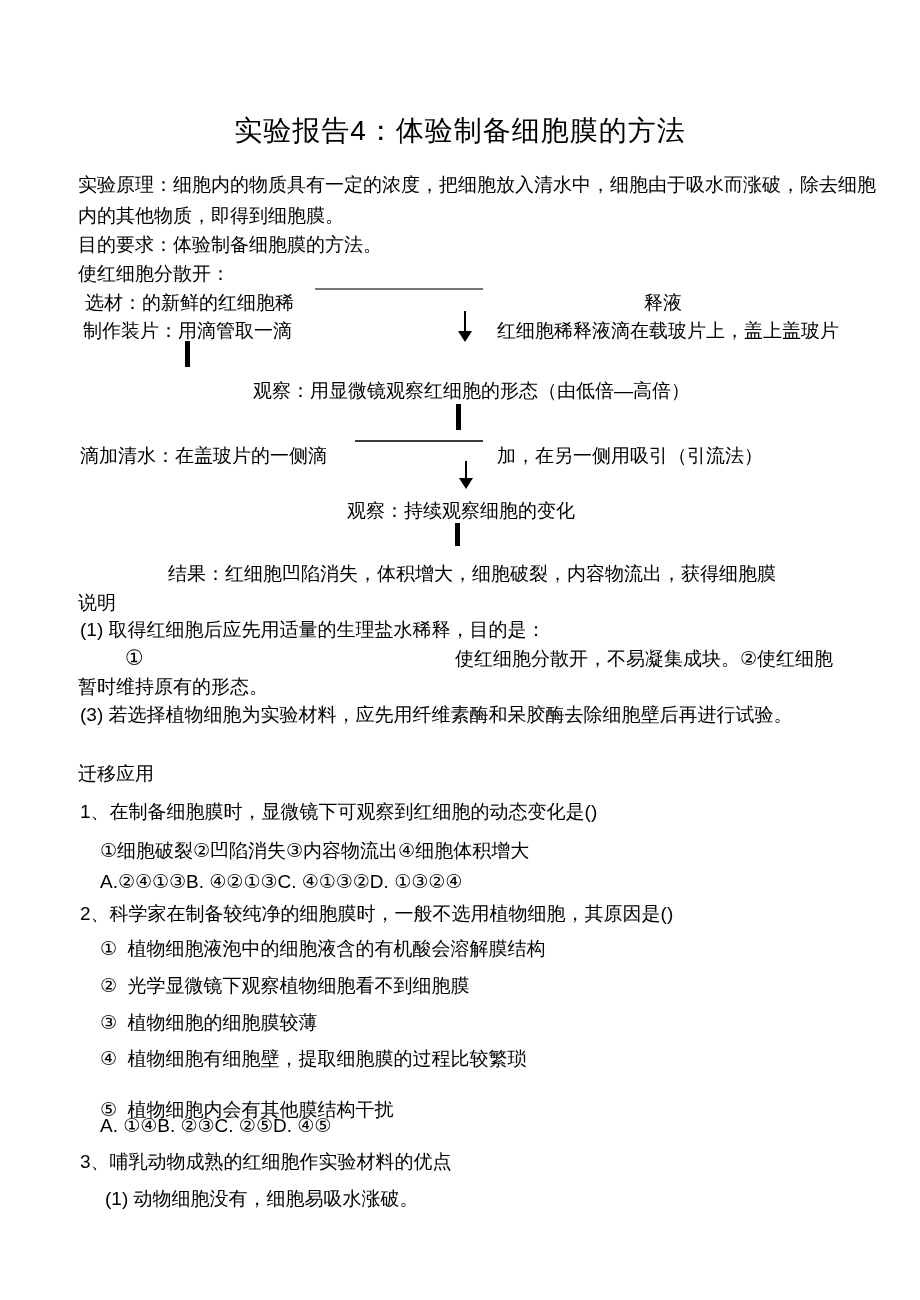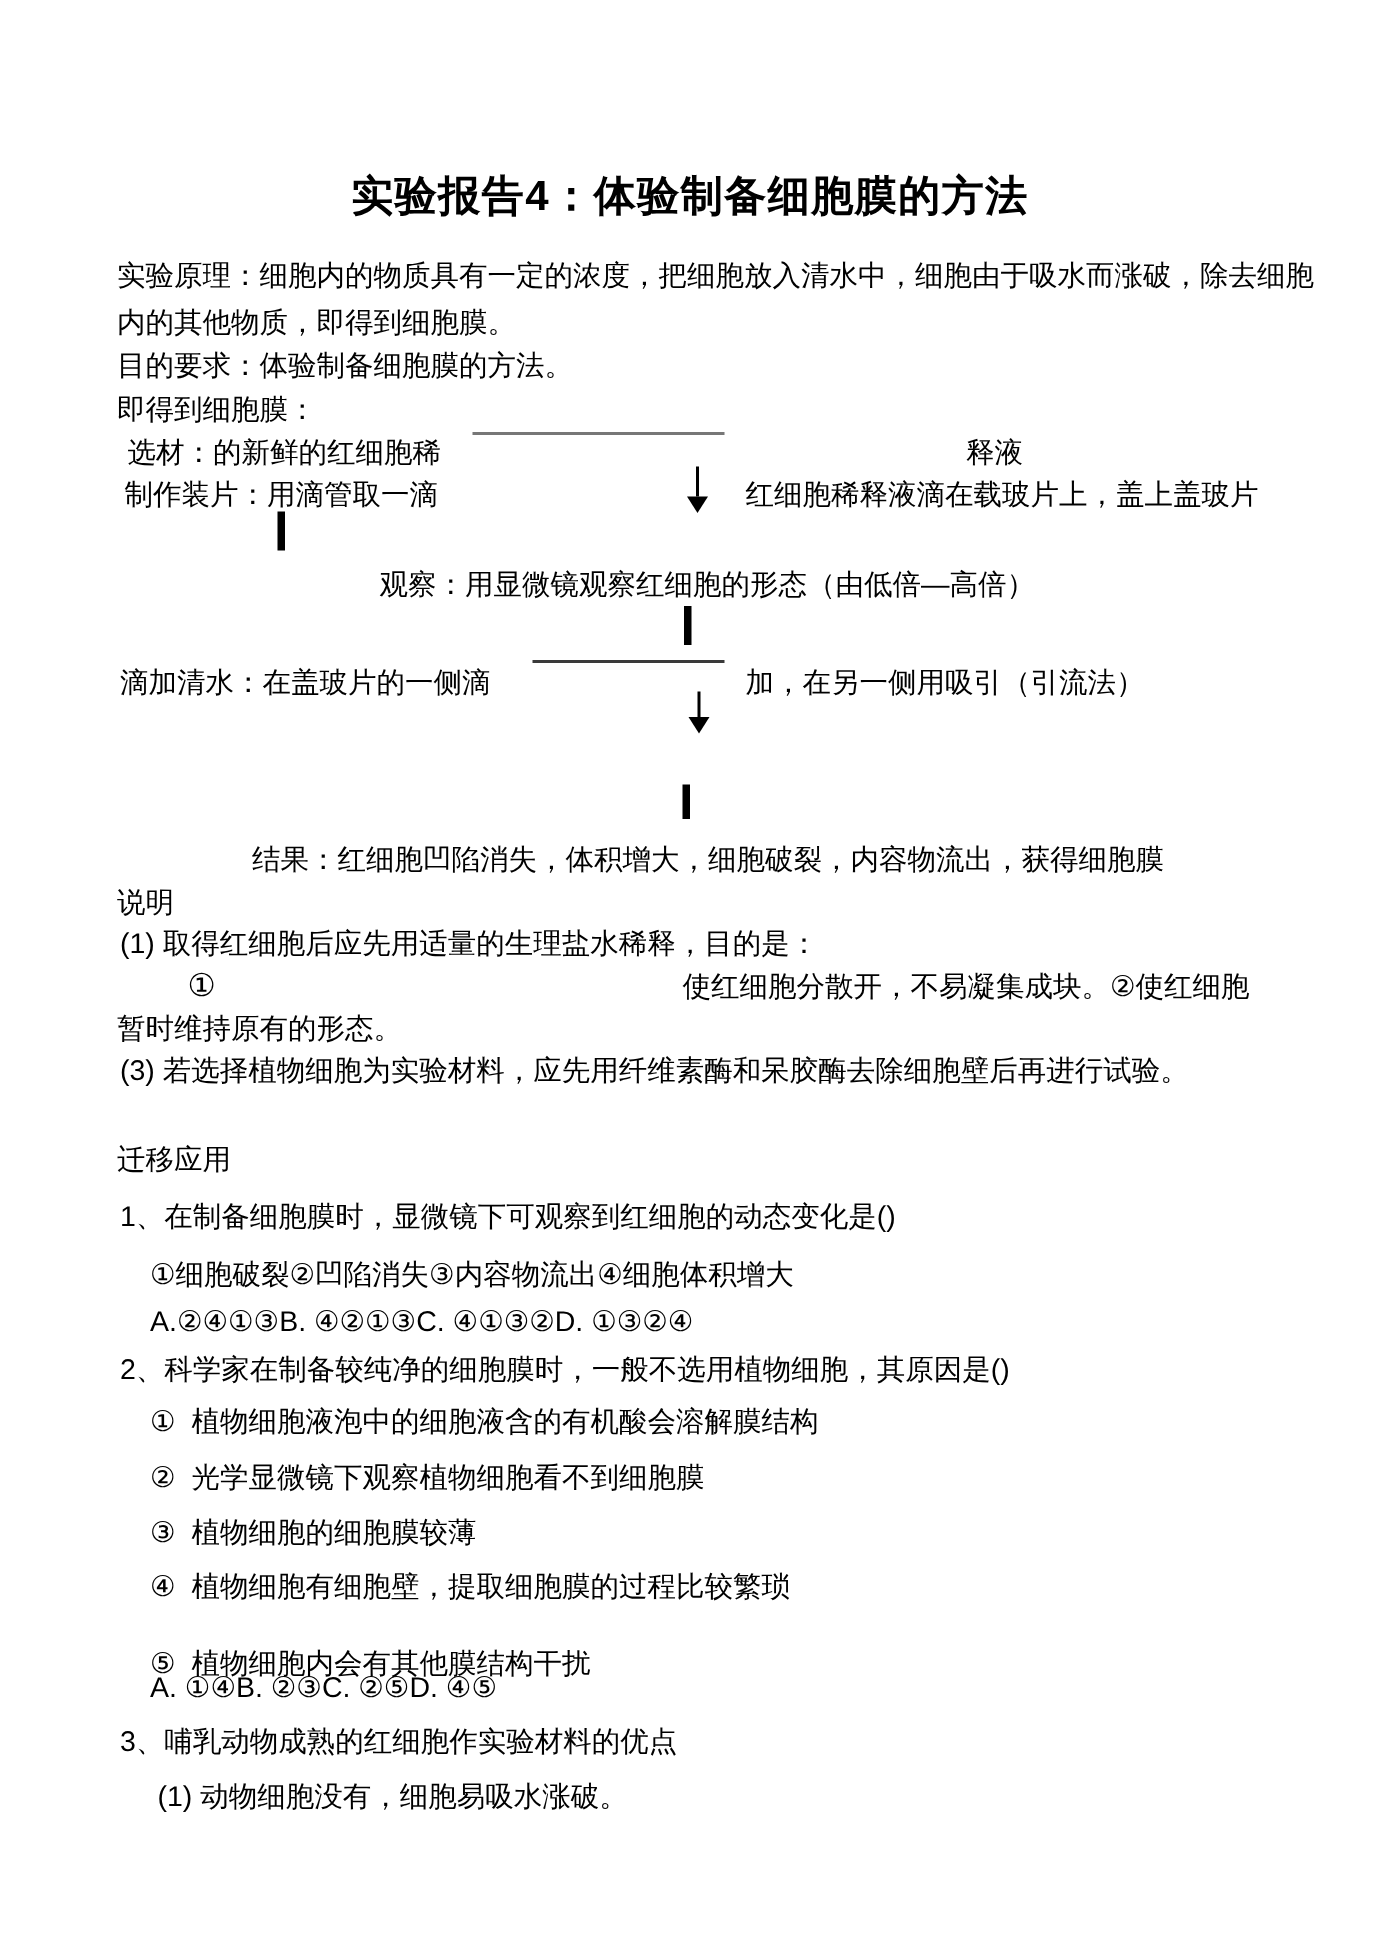--- a/index.html
+++ b/index.html
@@ -7,21 +7,21 @@
     position:relative;
     width:920px;height:1300px;
     background:#ffffff;
     font-family:"Liberation Sans","DejaVu Sans",sans-serif;
     color:#000;
     overflow:hidden;
   }
   .abs{position:absolute;white-space:nowrap;}
   .title{
     width:920px;text-align:center;
-    font-size:28px;font-weight:bold;letter-spacing:1px;
+    font-size:28px;font-weight:normal;letter-spacing:1px;
   }
   .body-text{font-size:19px;line-height:31px;}
   .para{white-space:normal;}
   .vbar{position:absolute;width:5px;background:#000;}
   .blank-line{position:absolute;border-bottom:2px solid #777;}
   .blank-line.dark{border-bottom-color:#3a3a3a;}
   .arrow-down{position:absolute;width:16px;}
   .arrow-down .stem{width:2px;background:#000;margin:0 auto;}
   .arrow-down .head{
     width:0;height:0;margin:0 auto;
@@ -34,21 +34,21 @@
 <body>
 
 <div class="page">
 
   <div class="abs title" style="top:112px;left:0;">实验报告4：体验制备细胞膜的方法</div>
 
   <div class="abs body-text para" style="top:169px;left:78px;width:800px;">实验原理：细胞内的物质具有一定的浓度，把细胞放入清水中，细胞由于吸水而涨破，除去细胞内的其他物质，即得到细胞膜。</div>
 
   <div class="abs body-text" style="top:229px;left:78px;">目的要求：体验制备细胞膜的方法。</div>
 
-  <div class="abs body-text" style="top:258px;left:78px;">即得到细胞膜：</div>
+  <div class="abs body-text" style="top:258px;left:78px;">使红细胞分散开：</div>
 
   <div class="abs body-text" style="top:287px;left:85px;">选材：的新鲜的红细胞稀</div>
   <div class="blank-line" style="top:288px;left:315px;width:168px;"></div>
   <div class="abs body-text" style="top:287px;left:644px;">释液</div>
 
   <div class="abs body-text" style="top:315px;left:83px;">制作装片：用滴管取一滴</div>
   <div class="arrow-down" style="top:311px;left:457px;">
     <div class="stem" style="height:20px;"></div>
     <div class="head"></div>
   </div>
@@ -62,20 +62,21 @@
 
   <div class="abs body-text" style="top:440px;left:80px;">滴加清水：在盖玻片的一侧滴</div>
   <div class="blank-line dark" style="top:440px;left:355px;width:128px;"></div>
   <div class="abs body-text" style="top:440px;left:497px;">加，在另一侧用吸引（引流法）</div>
 
   <div class="arrow-down" style="top:461px;left:458px;">
     <div class="stem" style="height:17px;"></div>
     <div class="head"></div>
   </div>
 
+  <div class="abs body-text" style="top:495px;left:347px;">观察：持续观察细胞的变化</div>
 
   <div class="vbar" style="top:523px;left:455px;height:23px;"></div>
 
   <div class="abs body-text" style="top:558px;left:156px;margin-left:12px;">结果：红细胞凹陷消失，体积增大，细胞破裂，内容物流出，获得细胞膜</div>
 
   <div class="abs body-text" style="top:587px;left:78px;">说明</div>
   <div class="abs body-text" style="top:614px;left:80px;">(1)  取得红细胞后应先用适量的生理盐水稀释，目的是：</div>
   <div class="abs body-text" style="top:642px;left:125px;font-size:21px;">①</div>
   <div class="abs body-text" style="top:643px;left:455px;">使红细胞分散开，不易凝集成块。②使红细胞</div>
   <div class="abs body-text" style="top:671px;left:78px;">暂时维持原有的形态。</div>

